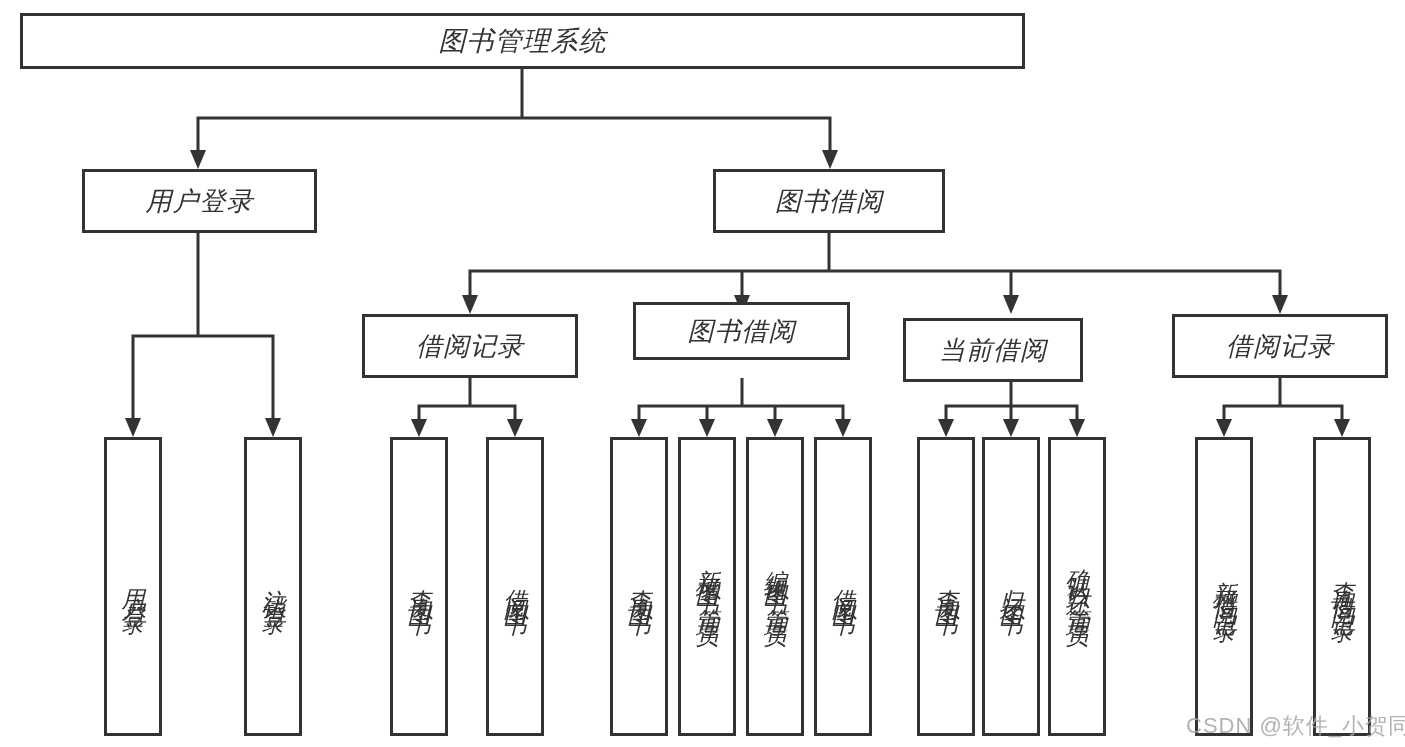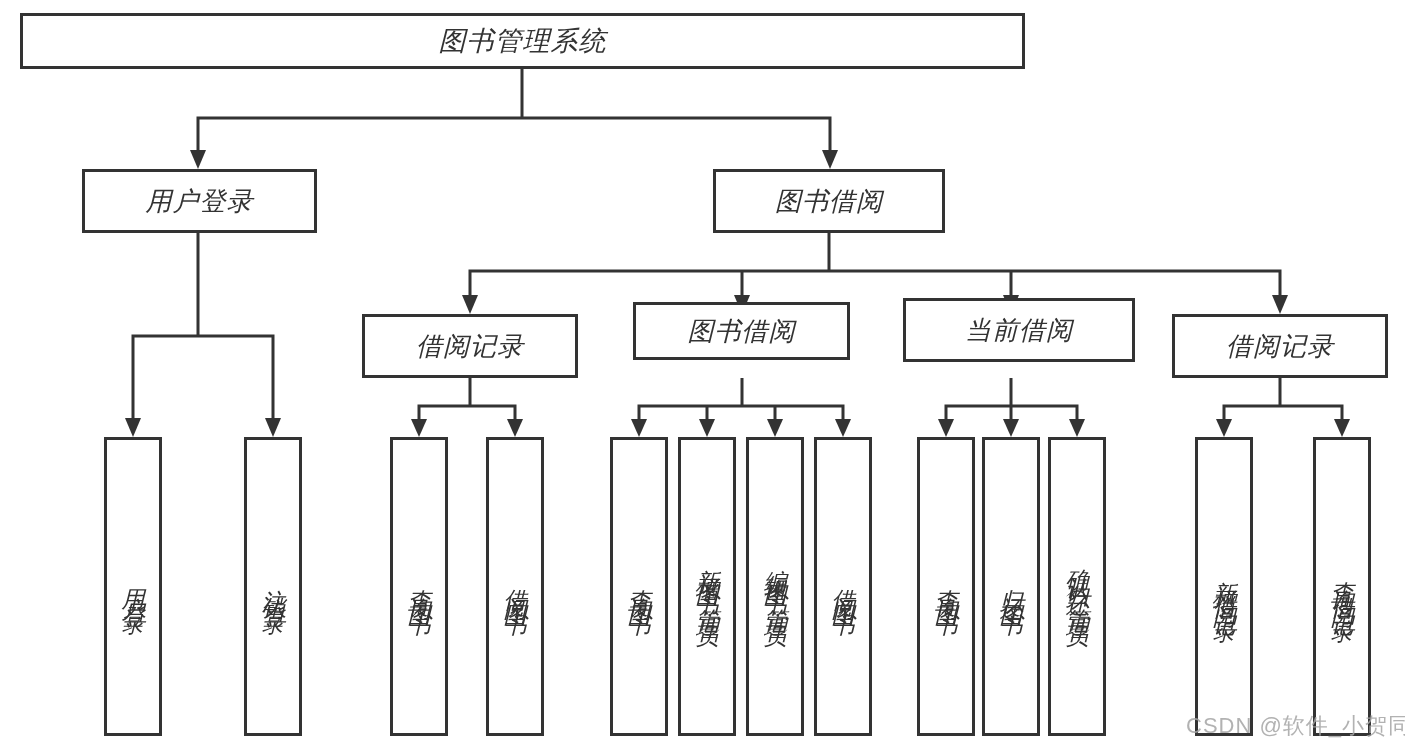--- a/index.html
+++ b/index.html
@@ -99,21 +99,21 @@
   <div class="node h root" style="left:20px;top:13px;width:1005px;height:56px">图书管理系统</div>
 
   <div class="node h" style="left:82px;top:169px;width:235px;height:64px">用户登录</div>
   <div class="node h" style="left:713px;top:169px;width:232px;height:64px">图书借阅</div>
 
   <div class="node v" style="left:104px;top:437px;width:58px;height:299px">用户登录</div>
   <div class="node v" style="left:244px;top:437px;width:58px;height:299px">注销登录</div>
 
   <div class="node h" style="left:362px;top:314px;width:216px;height:64px">借阅记录</div>
   <div class="node h" style="left:633px;top:302px;width:217px;height:58px">图书借阅</div>
-  <div class="node h" style="left:903px;top:298px;width:232px;height:64px">当前借阅</div>
+  <div class="node h" style="left:903px;top:318px;width:180px;height:64px">当前借阅</div>
   <div class="node h" style="left:1172px;top:314px;width:216px;height:64px">借阅记录</div>
 
   <div class="node v" style="left:390px;top:437px;width:58px;height:299px">查询图书</div>
   <div class="node v" style="left:486px;top:437px;width:58px;height:299px">借阅图书</div>
 
   <div class="node v" style="left:610px;top:437px;width:58px;height:299px">查询图书</div>
   <div class="node v" style="left:678px;top:437px;width:58px;height:299px">新增图书（管理员）</div>
   <div class="node v" style="left:746px;top:437px;width:58px;height:299px">编辑图书（管理员）</div>
   <div class="node v" style="left:814px;top:437px;width:58px;height:299px">借阅图书</div>
 

